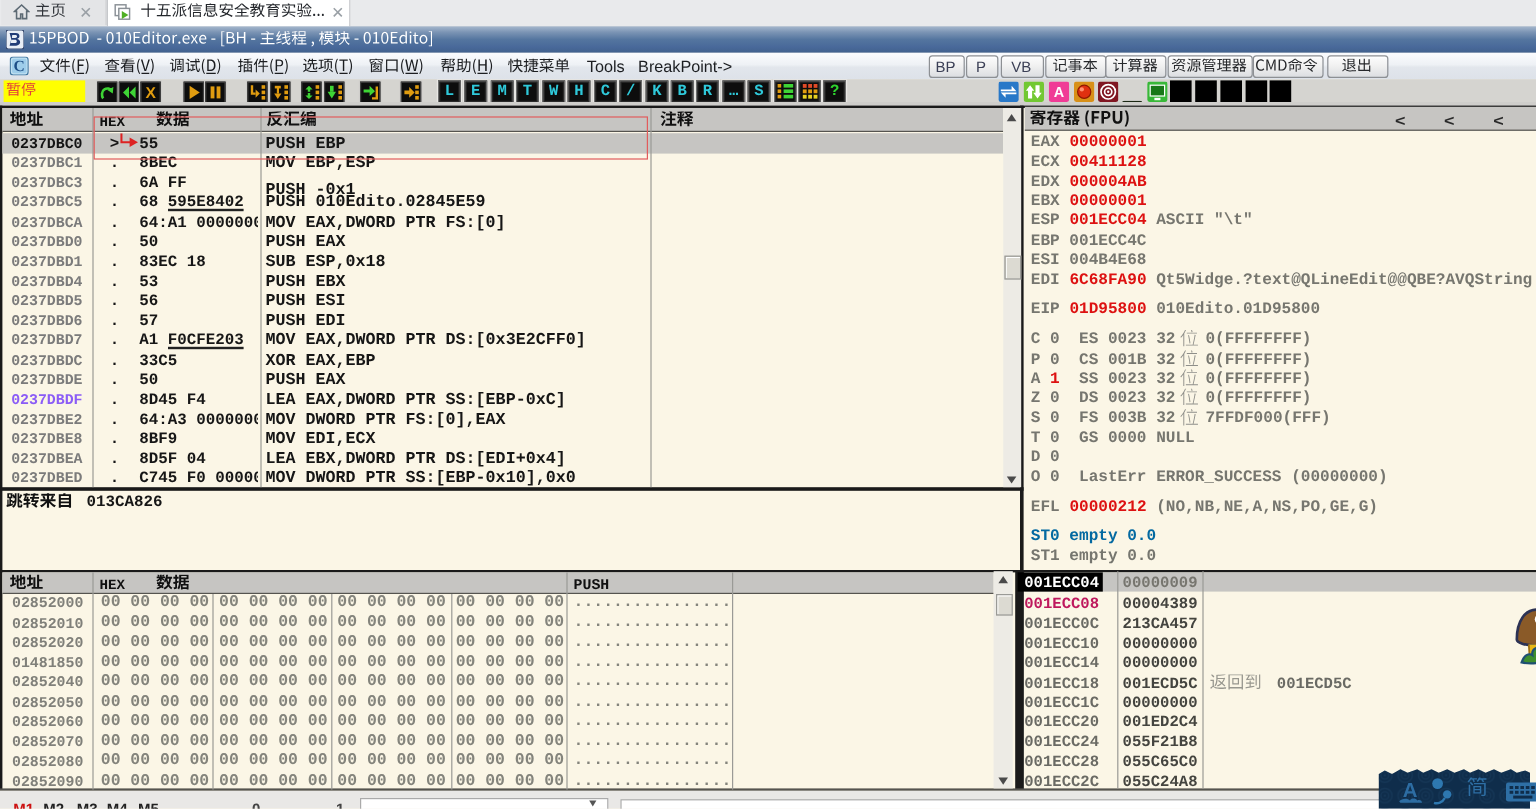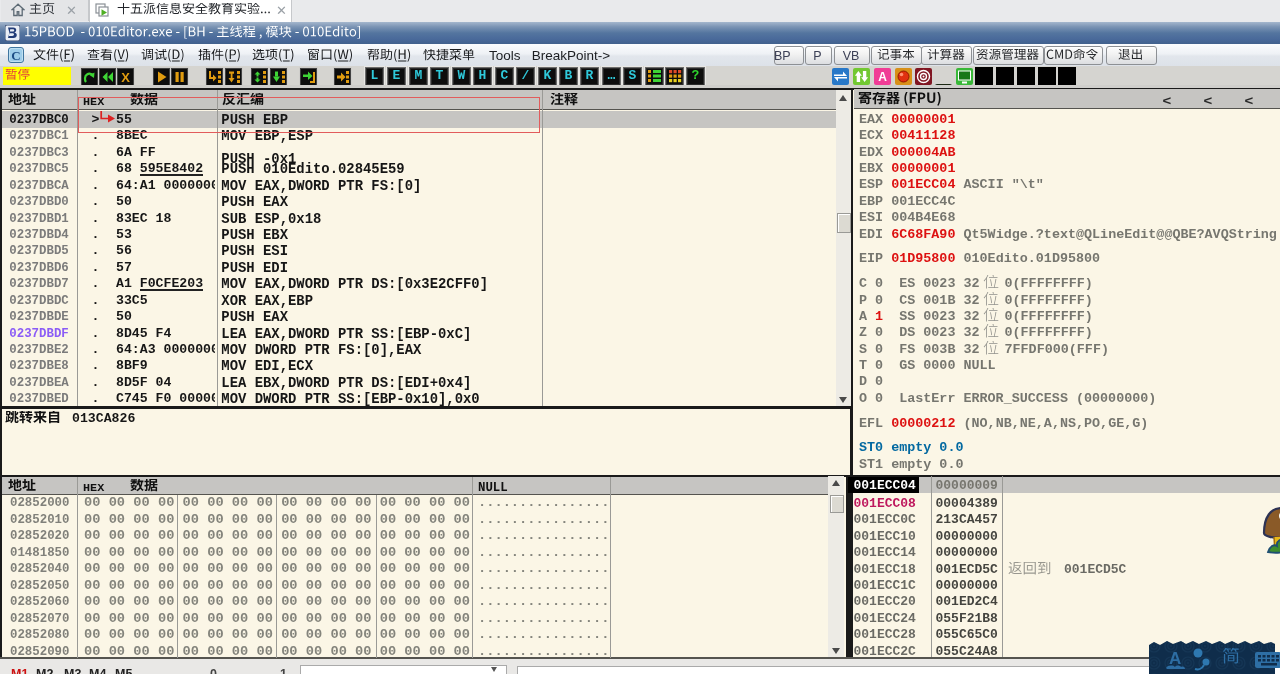--- a/index.html
+++ b/index.html
@@ -90,21 +90,21 @@
       <path d="M3.6 -0.8V0.2H0.9V1.0H3.6V2.0H1.1V2.8H3.6V3.1C3.6 3.3 3.5 3.5 3.5 3.8H0.7V4.6H3.1C2.7 5.1 2.0 5.7 0.9 6.1C1.1 6.3 1.4 6.6 1.6 6.8C3.0 6.2 3.8 5.4 4.2 4.6H7.0V3.8H4.5C4.5 3.5 4.5 3.3 4.5 3.1V2.8H6.7V2.0H4.5V1.0H6.9V0.2H4.5V-0.8ZM7.6 -0.2V6.2H8.5V0.6H10.8C10.4 1.2 10.0 1.8 9.5 2.4C10.7 3.0 11.1 3.6 11.1 4.1C11.1 4.4 11.0 4.5 10.8 4.6C10.6 4.7 10.4 4.7 10.2 4.7C9.9 4.8 9.4 4.8 8.8 4.7C9.0 4.9 9.1 5.3 9.2 5.5C9.7 5.6 10.2 5.6 10.7 5.5C10.9 5.5 11.2 5.4 11.4 5.3C11.9 5.1 12.1 4.7 12.1 4.1C12.1 3.6 11.7 2.9 10.6 2.2C11.1 1.6 11.7 0.8 12.2 0.1L11.5 -0.3L11.3 -0.2ZM1.9 6.7V10.5H2.9V7.6H6.0V11.2H7.0V7.6H10.3V9.4C10.3 9.6 10.2 9.6 10.0 9.6C9.8 9.6 9.0 9.6 8.2 9.6C8.3 9.8 8.5 10.2 8.5 10.5C9.6 10.5 10.3 10.5 10.7 10.3C11.1 10.2 11.3 9.9 11.3 9.4V6.7H7.0V5.7H6.0V6.7ZM21.2 -0.8C21.2 0.2 21.2 1.2 21.2 2.2H19.1V3.1H21.2C21.0 6.2 20.3 8.9 17.8 10.5C18.1 10.6 18.4 11.0 18.5 11.2C21.2 9.5 21.9 6.5 22.1 3.1H24.1C24.0 7.9 23.9 9.6 23.5 10.0C23.4 10.2 23.3 10.2 23.0 10.2C22.8 10.2 22.1 10.2 21.4 10.1C21.5 10.4 21.6 10.8 21.7 11.1C22.3 11.1 23.0 11.1 23.5 11.1C23.9 11.0 24.1 10.9 24.4 10.6C24.8 10.0 24.9 8.2 25.1 2.7C25.1 2.5 25.1 2.2 25.1 2.2H22.1C22.2 1.2 22.2 0.2 22.2 -0.8ZM13.4 8.9 13.6 9.9C15.2 9.5 17.4 9.0 19.4 8.6L19.3 7.7L18.6 7.8V-0.1H14.4V8.7ZM15.3 8.5V6.3H17.7V8.0ZM15.3 3.5H17.7V5.4H15.3ZM15.3 2.7V0.7H17.7V2.7ZM29.1 12.7 29.8 12.4C28.7 10.5 28.2 8.3 28.2 6.1C28.2 3.9 28.7 1.7 29.8 -0.2L29.1 -0.5C27.9 1.5 27.2 3.5 27.2 6.1C27.2 8.7 27.9 10.8 29.1 12.7ZM31.7 10.1H32.9V5.6H37.3V10.1H38.6V0.6H37.3V4.6H32.9V0.6H31.7ZM41.1 12.7C42.3 10.8 43.1 8.7 43.1 6.1C43.1 3.5 42.3 1.5 41.1 -0.5L40.4 -0.2C41.5 1.7 42.1 3.9 42.1 6.1C42.1 8.3 41.5 10.5 40.4 12.4ZM30.9 11.6H39.4V12.6H30.9Z" fill="#1c1e21"></path>
     </svg>
   </div>
 <div class="a" style="left:423px;top:49px">
     <svg width="52" height="14" viewBox="0 0 52 14" style="display:block">
       <path d="M2.2 -0.8V11.2H3.2V-0.8ZM1.0 1.7C0.9 2.8 0.7 4.2 0.4 5.1L1.1 5.3C1.5 4.4 1.7 2.9 1.8 1.8ZM3.2 1.6C3.6 2.4 4.0 3.4 4.2 4.0L4.9 3.7C4.7 3.1 4.3 2.1 3.9 1.3ZM10.5 5.2H8.4C8.5 4.6 8.5 4.1 8.5 3.5V2.2H10.5ZM7.5 -0.8V1.3H5.0V2.2H7.5V3.5C7.5 4.1 7.5 4.6 7.5 5.2H4.3V6.1H7.3C7.0 7.7 6.1 9.3 3.9 10.5C4.1 10.7 4.4 11.0 4.5 11.2C6.7 10.0 7.7 8.4 8.2 6.8C8.9 8.8 10.1 10.4 12.0 11.2C12.1 10.9 12.4 10.5 12.7 10.3C10.8 9.6 9.6 8.1 8.9 6.1H12.5V5.2H11.4V1.3H8.5V-0.8ZM18.4 6.7C18.2 8.4 17.6 9.8 16.6 10.7C16.8 10.8 17.2 11.1 17.3 11.2C17.9 10.7 18.4 10.0 18.7 9.1C19.6 10.7 21.0 11.1 23.0 11.1H25.3C25.3 10.8 25.5 10.4 25.6 10.2C25.1 10.2 23.3 10.2 23.0 10.2C22.6 10.2 22.2 10.2 21.8 10.1V8.4H24.8V7.6H21.8V6.5H24.7V4.6H25.6V3.8H24.7V2.1H21.8V1.2H25.3V0.4H21.8V-0.8H20.9V0.4H17.7V1.2H20.9V2.1H18.3V2.8H20.9V3.8H17.5V4.6H20.9V5.7H18.3V6.5H20.9V9.9C20.1 9.6 19.5 9.1 19.0 8.1C19.1 7.7 19.2 7.3 19.3 6.8ZM23.8 4.6V5.7H21.8V4.6ZM23.8 3.8H21.8V2.8H23.8ZM15.2 -0.8V1.8H13.5V2.8H15.2V5.4L13.4 6.0L13.6 6.9L15.2 6.4V10.0C15.2 10.2 15.1 10.3 14.9 10.3C14.8 10.3 14.3 10.3 13.7 10.3C13.8 10.5 14.0 10.9 14.0 11.2C14.8 11.2 15.3 11.2 15.6 11.0C16.0 10.9 16.1 10.6 16.1 10.0V6.1L17.5 5.6L17.4 4.7L16.1 5.1V2.8H17.5V1.8H16.1V-0.8ZM36.5 1.8C34.4 2.2 30.4 2.5 27.2 2.6C27.3 2.8 27.4 3.2 27.4 3.5C30.7 3.4 34.8 3.1 37.3 2.5ZM27.8 4.1C28.3 4.7 28.7 5.5 28.9 6.1L29.8 5.7C29.6 5.2 29.1 4.4 28.6 3.8ZM31.4 3.8C31.7 4.4 32.0 5.1 32.1 5.6L33.0 5.3C32.9 4.8 32.6 4.1 32.2 3.5ZM36.5 3.3C36.2 4.1 35.5 5.2 35.0 5.8L35.8 6.2C36.3 5.5 36.9 4.5 37.5 3.7ZM34.2 -0.8V0.1H30.8V-0.8H29.8V0.1H26.8V1.0H29.8V2.0H30.8V1.0H34.2V1.9H35.2V1.0H38.2V0.1H35.2V-0.8ZM32.0 5.7V6.7H26.8V7.6H31.1C29.9 8.7 28.1 9.6 26.4 10.1C26.7 10.3 27.0 10.7 27.1 10.9C28.8 10.3 30.7 9.2 32.0 7.9V11.2H33.0V7.9C34.2 9.2 36.1 10.3 37.8 10.9C38.0 10.6 38.3 10.2 38.5 10.0C36.8 9.6 35.0 8.7 33.8 7.6H38.3V6.7H33.0V5.7ZM41.9 4.5H45.0V5.9H41.9ZM46.0 4.5H49.2V5.9H46.0ZM41.9 2.3H45.0V3.7H41.9ZM46.0 2.3H49.2V3.7H46.0ZM48.2 -0.7C47.9 -0.1 47.4 0.8 46.9 1.5H43.8L44.3 1.2C44.0 0.7 43.4 -0.1 42.9 -0.7L42.1 -0.3C42.5 0.2 43.0 0.9 43.3 1.5H40.9V6.7H45.0V7.9H39.7V8.8H45.0V11.2H46.0V8.8H51.3V7.9H46.0V6.7H50.2V1.5H48.0C48.4 0.9 48.9 0.2 49.3 -0.4Z" fill="#1c1e21"></path>
     </svg>
   </div>
 <div class="a" style="left:489px;top:48px;font:13.5px 'Liberation Sans';color:#1c1e21">Tools&nbsp;&nbsp;&nbsp;BreakPoint-&gt;</div>
 <div class="mbtn" style="left:774px;top:46px;width:28px"></div>
-<div class="a" style="left:774px;top:49px;width:28px;font:12.5px 'Liberation Sans';color:#3c4056">BP</div>
+<div class="a" style="left:774px;top:49px;width:28px;text-align:center;font:12.5px 'Liberation Sans';color:#3c4056">BP</div>
 <div class="mbtn" style="left:805px;top:46px;width:25px"></div>
 <div class="a" style="left:805px;top:49px;width:25px;text-align:center;font:12.5px 'Liberation Sans';color:#3c4056">P</div>
 <div class="mbtn" style="left:834px;top:46px;width:34px"></div>
 <div class="a" style="left:834px;top:49px;width:34px;text-align:center;font:12.5px 'Liberation Sans';color:#3c4056">VB</div>
 <div class="mbtn" style="left:871px;top:46px;width:49px"></div>
 <div class="a" style="left:877px;top:49px">
     <svg width="38" height="14" viewBox="0 0 38 14" style="display:block">
       <path d="M1.6 0.1C2.3 0.8 3.1 1.6 3.5 2.2L4.2 1.5C3.8 1.0 2.9 0.1 2.2 -0.4ZM2.5 10.6V10.6C2.7 10.3 3.0 10.1 5.1 8.6C5.0 8.4 4.9 8.0 4.8 7.8L3.5 8.7V3.2H0.6V4.1H2.6V8.7C2.6 9.3 2.2 9.7 2.0 9.9C2.2 10.0 2.4 10.4 2.5 10.6ZM5.3 0.1V1.1H10.3V4.3H5.5V9.1C5.5 10.3 6.0 10.6 7.4 10.6C7.7 10.6 10.0 10.6 10.3 10.6C11.7 10.6 12.0 10.1 12.1 8.0C11.8 8.0 11.4 7.8 11.2 7.6C11.1 9.4 11.0 9.7 10.2 9.7C9.7 9.7 7.8 9.7 7.4 9.7C6.6 9.7 6.5 9.6 6.5 9.1V5.2H10.3V5.8H11.2V0.1ZM14.3 8.2V8.9H18.4V9.8C18.4 10.0 18.3 10.1 18.1 10.1C17.9 10.1 17.1 10.1 16.3 10.1C16.5 10.3 16.6 10.6 16.7 10.9C17.7 10.9 18.4 10.9 18.8 10.7C19.2 10.6 19.3 10.4 19.3 9.8V8.9H22.4V9.5H23.3V7.2H24.6V6.5H23.3V4.9H19.3V4.0H23.1V1.8H19.3V1.0H24.4V0.3H19.3V-0.8H18.4V0.3H13.4V1.0H18.4V1.8H14.8V4.0H18.4V4.9H14.4V5.6H18.4V6.5H13.2V7.2H18.4V8.2ZM15.7 2.4H18.4V3.3H15.7ZM19.3 2.4H22.2V3.3H19.3ZM19.3 5.6H22.4V6.5H19.3ZM19.3 7.2H22.4V8.2H19.3ZM31.0 -0.7V1.9H26.0V2.9H29.8C28.9 5.0 27.3 7.0 25.7 8.1C25.9 8.3 26.2 8.6 26.4 8.8C28.2 7.6 29.8 5.3 30.8 2.9H31.0V7.5H28.0V8.5H31.0V10.8H32.0V8.5H34.9V7.5H32.0V2.9H32.2C33.1 5.3 34.8 7.6 36.6 8.8C36.8 8.5 37.1 8.2 37.4 8.0C35.6 7.0 34.0 5.0 33.1 2.9H37.0V1.9H32.0V-0.7Z" fill="#27292c"></path>
     </svg>
   </div>
@@ -470,21 +470,21 @@
     <svg width="28" height="15" viewBox="0 0 28 15" style="display:block">
       <path d="M5.9 0.4V4.1L4.5 4.7L5.1 6.1L5.9 5.8V9.4C5.9 11.4 6.4 11.9 8.3 11.9C8.8 11.9 10.9 11.9 11.3 11.9C13.0 11.9 13.5 11.2 13.7 9.3C13.2 9.2 12.6 8.9 12.2 8.7C12.1 10.1 12.0 10.4 11.2 10.4C10.8 10.4 8.9 10.4 8.5 10.4C7.6 10.4 7.5 10.3 7.5 9.4V5.1L8.7 4.6V8.9H10.2V3.9L11.4 3.4C11.4 5.4 11.4 6.4 11.4 6.6C11.3 6.9 11.2 7.0 11.1 7.0C10.9 7.0 10.6 7.0 10.4 6.9C10.6 7.3 10.7 7.9 10.8 8.3C11.2 8.3 11.8 8.3 12.2 8.1C12.7 8.0 12.9 7.6 12.9 7.0C13.0 6.4 13.0 4.7 13.0 2.0L13.1 1.8L11.9 1.3L11.6 1.5L11.4 1.7L10.2 2.2V-1.0H8.7V2.9L7.5 3.4V0.4ZM0.3 8.5 1.0 10.2C2.3 9.6 3.9 8.8 5.4 8.1L5.0 6.6L3.7 7.2V3.9H5.1V2.3H3.7V-0.8H2.1V2.3H0.5V3.9H2.1V7.8C1.4 8.1 0.8 8.3 0.3 8.5ZM19.8 2.1V10.1H18.4V11.7H27.6V10.1H24.6V5.3H27.3V3.7H24.6V-0.9H22.9V10.1H21.5V2.1ZM14.3 8.3 15.0 9.9C16.3 9.4 17.9 8.7 19.5 8.0L19.2 6.6L17.8 7.1V3.9H19.4V2.3H17.8V-0.8H16.2V2.3H14.5V3.9H16.2V7.6C15.5 7.9 14.9 8.1 14.3 8.3Z" fill="#111"></path>
     </svg>
   </div>
 <div class="hx" style="left:83px;top:480px;color:#111;font-size:11.8px">HEX</div>
 <div class="a" style="left:129.5px;top:478.5px">
     <svg width="28" height="15" viewBox="0 0 28 15" style="display:block">
       <path d="M5.9 -0.8C5.7 -0.3 5.3 0.5 5.0 1.0L6.1 1.5C6.4 1.0 6.9 0.4 7.4 -0.3ZM5.2 7.6C5.0 8.1 4.6 8.5 4.3 8.9L3.1 8.3L3.5 7.6ZM1.1 8.9C1.8 9.1 2.5 9.4 3.1 9.8C2.3 10.3 1.4 10.7 0.4 10.9C0.6 11.2 1.0 11.8 1.1 12.1C2.4 11.8 3.5 11.3 4.5 10.6C4.9 10.8 5.2 11.1 5.5 11.3L6.5 10.2C6.2 10.0 5.9 9.8 5.5 9.6C6.2 8.8 6.8 7.8 7.1 6.5L6.2 6.2L6.0 6.2H4.2L4.4 5.7L3.0 5.4C2.9 5.7 2.7 6.0 2.6 6.2H0.8V7.6H1.9C1.7 8.1 1.4 8.5 1.1 8.9ZM0.9 -0.2C1.3 0.3 1.6 1.0 1.7 1.5H0.6V2.8H2.7C2.0 3.5 1.1 4.1 0.3 4.5C0.6 4.8 1.0 5.3 1.2 5.7C1.9 5.3 2.6 4.7 3.3 4.1V5.3H4.8V3.8C5.3 4.2 5.9 4.7 6.2 5.0L7.1 3.8C6.8 3.7 6.1 3.2 5.4 2.8H7.5V1.5H4.8V-1.0H3.3V1.5H1.8L3.0 1.0C2.9 0.5 2.5 -0.2 2.1 -0.7ZM8.6 -0.9C8.3 1.6 7.6 4.0 6.5 5.4C6.8 5.7 7.5 6.2 7.7 6.5C8.0 6.1 8.2 5.7 8.5 5.2C8.7 6.3 9.0 7.3 9.5 8.2C8.7 9.4 7.7 10.2 6.3 10.9C6.6 11.2 7.0 11.9 7.2 12.2C8.5 11.6 9.5 10.7 10.3 9.7C10.9 10.6 11.7 11.5 12.7 12.1C12.9 11.6 13.4 11.0 13.7 10.7C12.7 10.2 11.8 9.3 11.2 8.2C11.9 6.8 12.3 5.1 12.5 3.2H13.4V1.6H9.7C9.8 0.9 10.0 0.1 10.1 -0.7ZM11.0 3.2C10.8 4.4 10.6 5.4 10.3 6.3C9.9 5.4 9.6 4.3 9.5 3.2ZM20.8 7.7V12.2H22.2V11.8H25.6V12.2H27.1V7.7H24.6V6.3H27.5V4.9H24.6V3.7H27.1V-0.4H19.3V3.9C19.3 6.1 19.2 9.2 17.8 11.2C18.2 11.4 18.9 11.9 19.2 12.2C20.3 10.6 20.7 8.4 20.9 6.3H23.0V7.7ZM21.0 1.0H25.5V2.2H21.0ZM21.0 3.7H23.0V4.9H21.0L21.0 3.9ZM22.2 10.4V9.0H25.6V10.4ZM16.0 -1.0V1.7H14.5V3.2H16.0V5.7L14.3 6.1L14.7 7.7L16.0 7.4V10.2C16.0 10.4 15.9 10.4 15.8 10.4C15.6 10.5 15.1 10.5 14.6 10.4C14.8 10.9 15.0 11.6 15.0 12.0C15.9 12.0 16.5 11.9 17.0 11.7C17.4 11.4 17.5 11.0 17.5 10.2V6.9L19.0 6.5L18.8 5.0L17.5 5.3V3.2H18.9V1.7H17.5V-1.0Z" fill="#111"></path>
     </svg>
   </div>
-<div class="hx" style="left:478px;top:480px;color:#111;font-size:12.4px">NULL</div>
+<div class="hx" style="left:478px;top:480px;color:#111;font-size:12.4px">PUSH</div>
 <div class="ad" style="left:10px;top:495.0px">02852000</div>
 <div class="dm" style="left:84px;top:495.0px">00 00 00 00 00 00 00 00 00 00 00 00 00 00 00 00</div>
 <div class="dm" style="left:478px;top:495.0px">................</div>
 <div class="ad" style="left:10px;top:511.5px">02852010</div>
 <div class="dm" style="left:84px;top:511.5px">00 00 00 00 00 00 00 00 00 00 00 00 00 00 00 00</div>
 <div class="dm" style="left:478px;top:511.5px">................</div>
 <div class="ad" style="left:10px;top:528.0px">02852020</div>
 <div class="dm" style="left:84px;top:528.0px">00 00 00 00 00 00 00 00 00 00 00 00 00 00 00 00</div>
 <div class="dm" style="left:478px;top:528.0px">................</div>
 <div class="ad" style="left:10px;top:544.5px">01481850</div>

